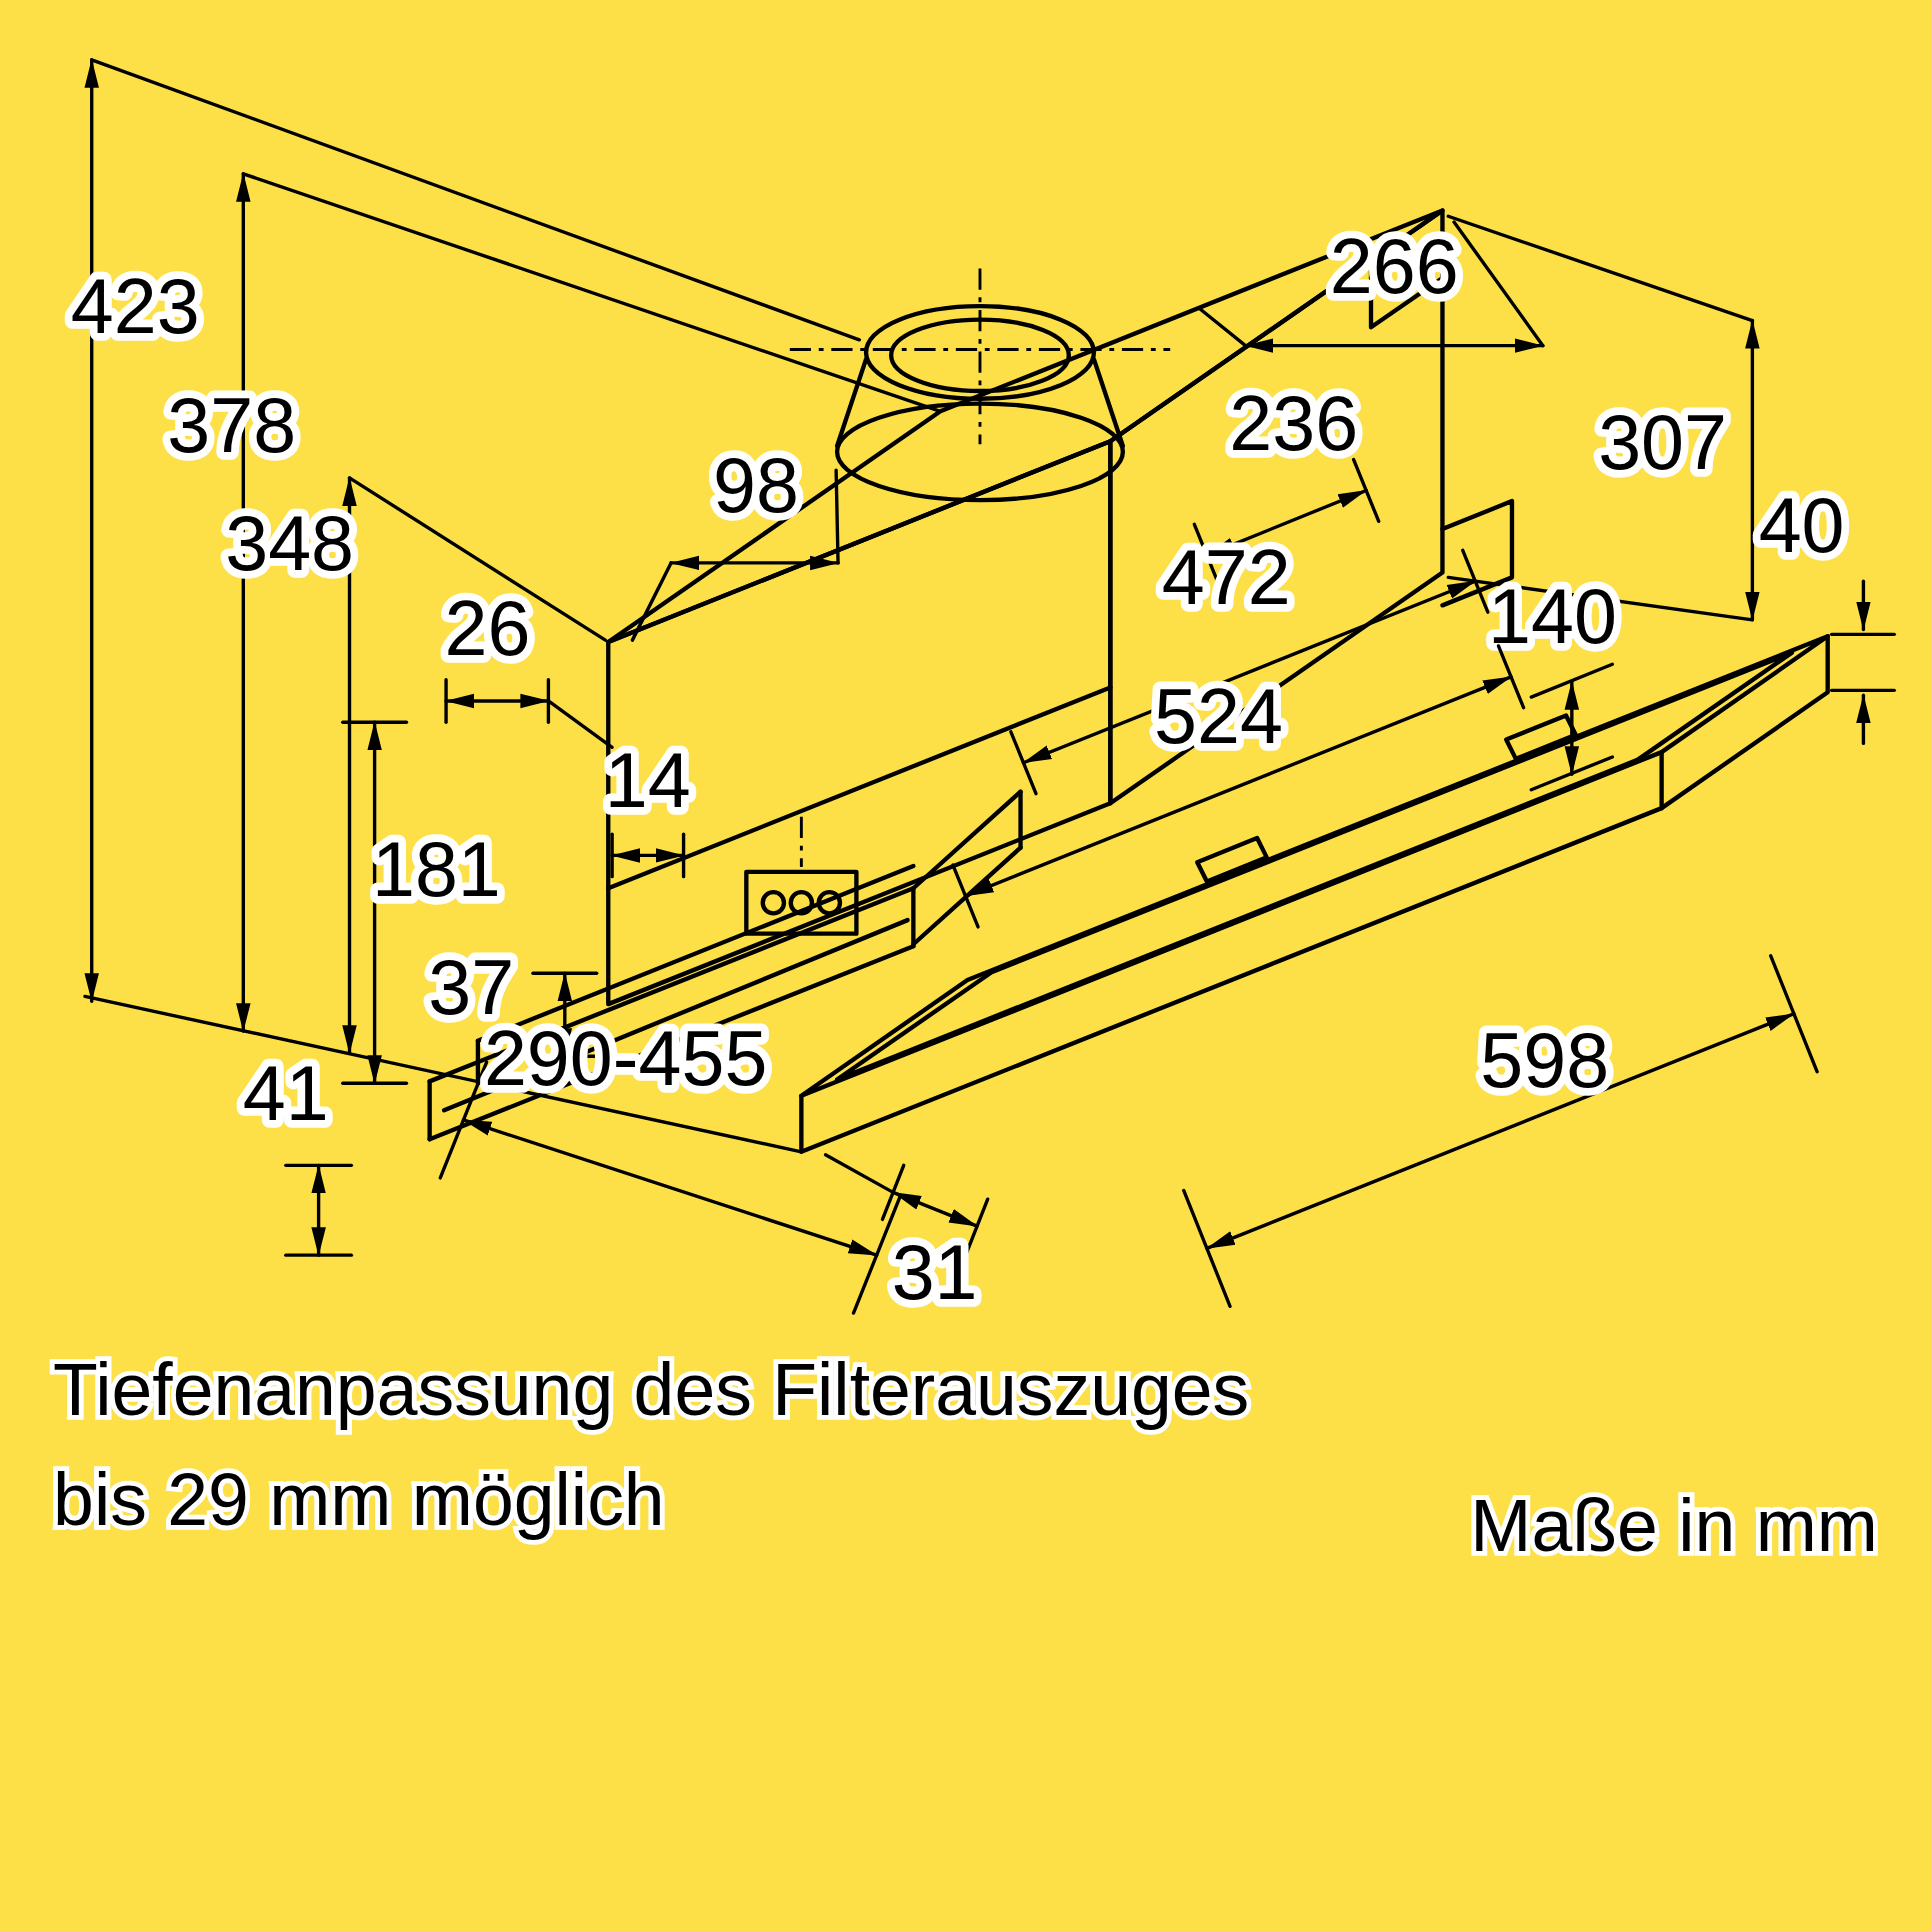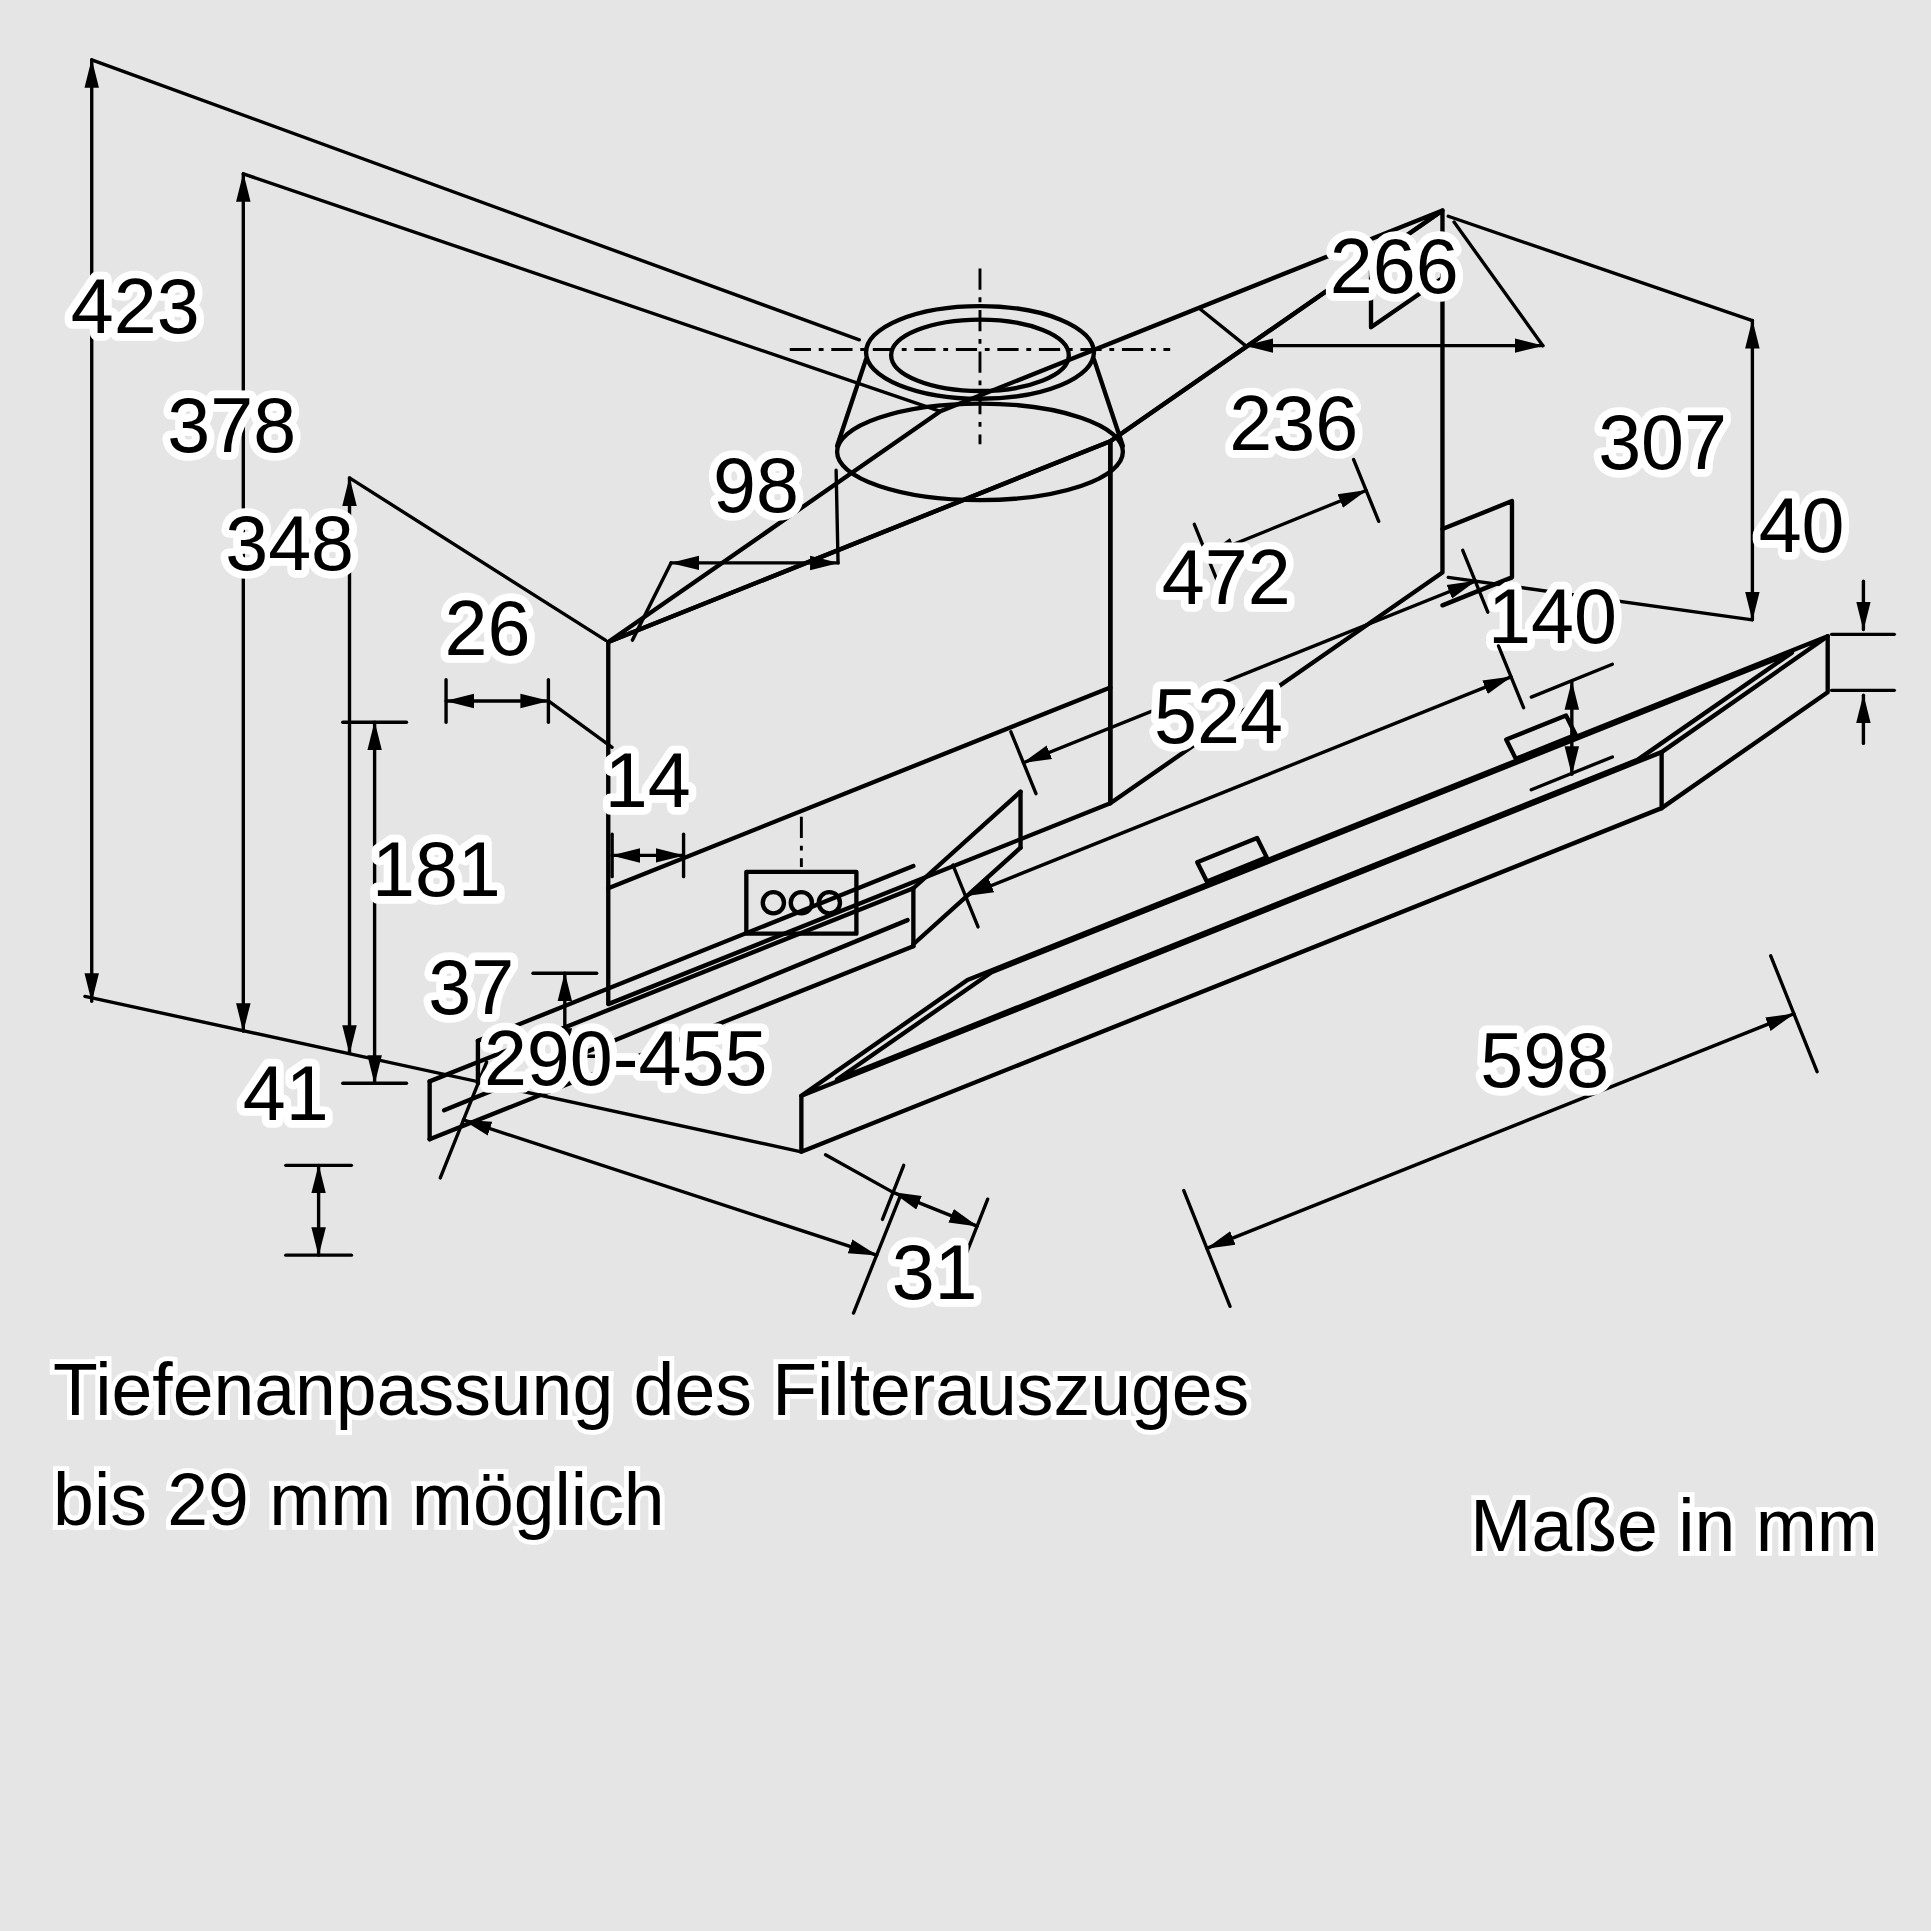--- a/index.html
+++ b/index.html
@@ -3,21 +3,21 @@
 <meta charset="utf-8">
 <style>
   html, body {
     margin: 0;
     padding: 0;
     background: #ffffff;
   }
   .canvas {
     width: 1931px;
     height: 1931px;
-    background: #e5e5e5;
+    background: #fde047;
     position: relative;
   }
   svg { display: block; }
   .obj {
     fill: none;
     stroke: #000000;
     stroke-width: 4.5;
     stroke-linejoin: round;
     stroke-linecap: round;
   }

